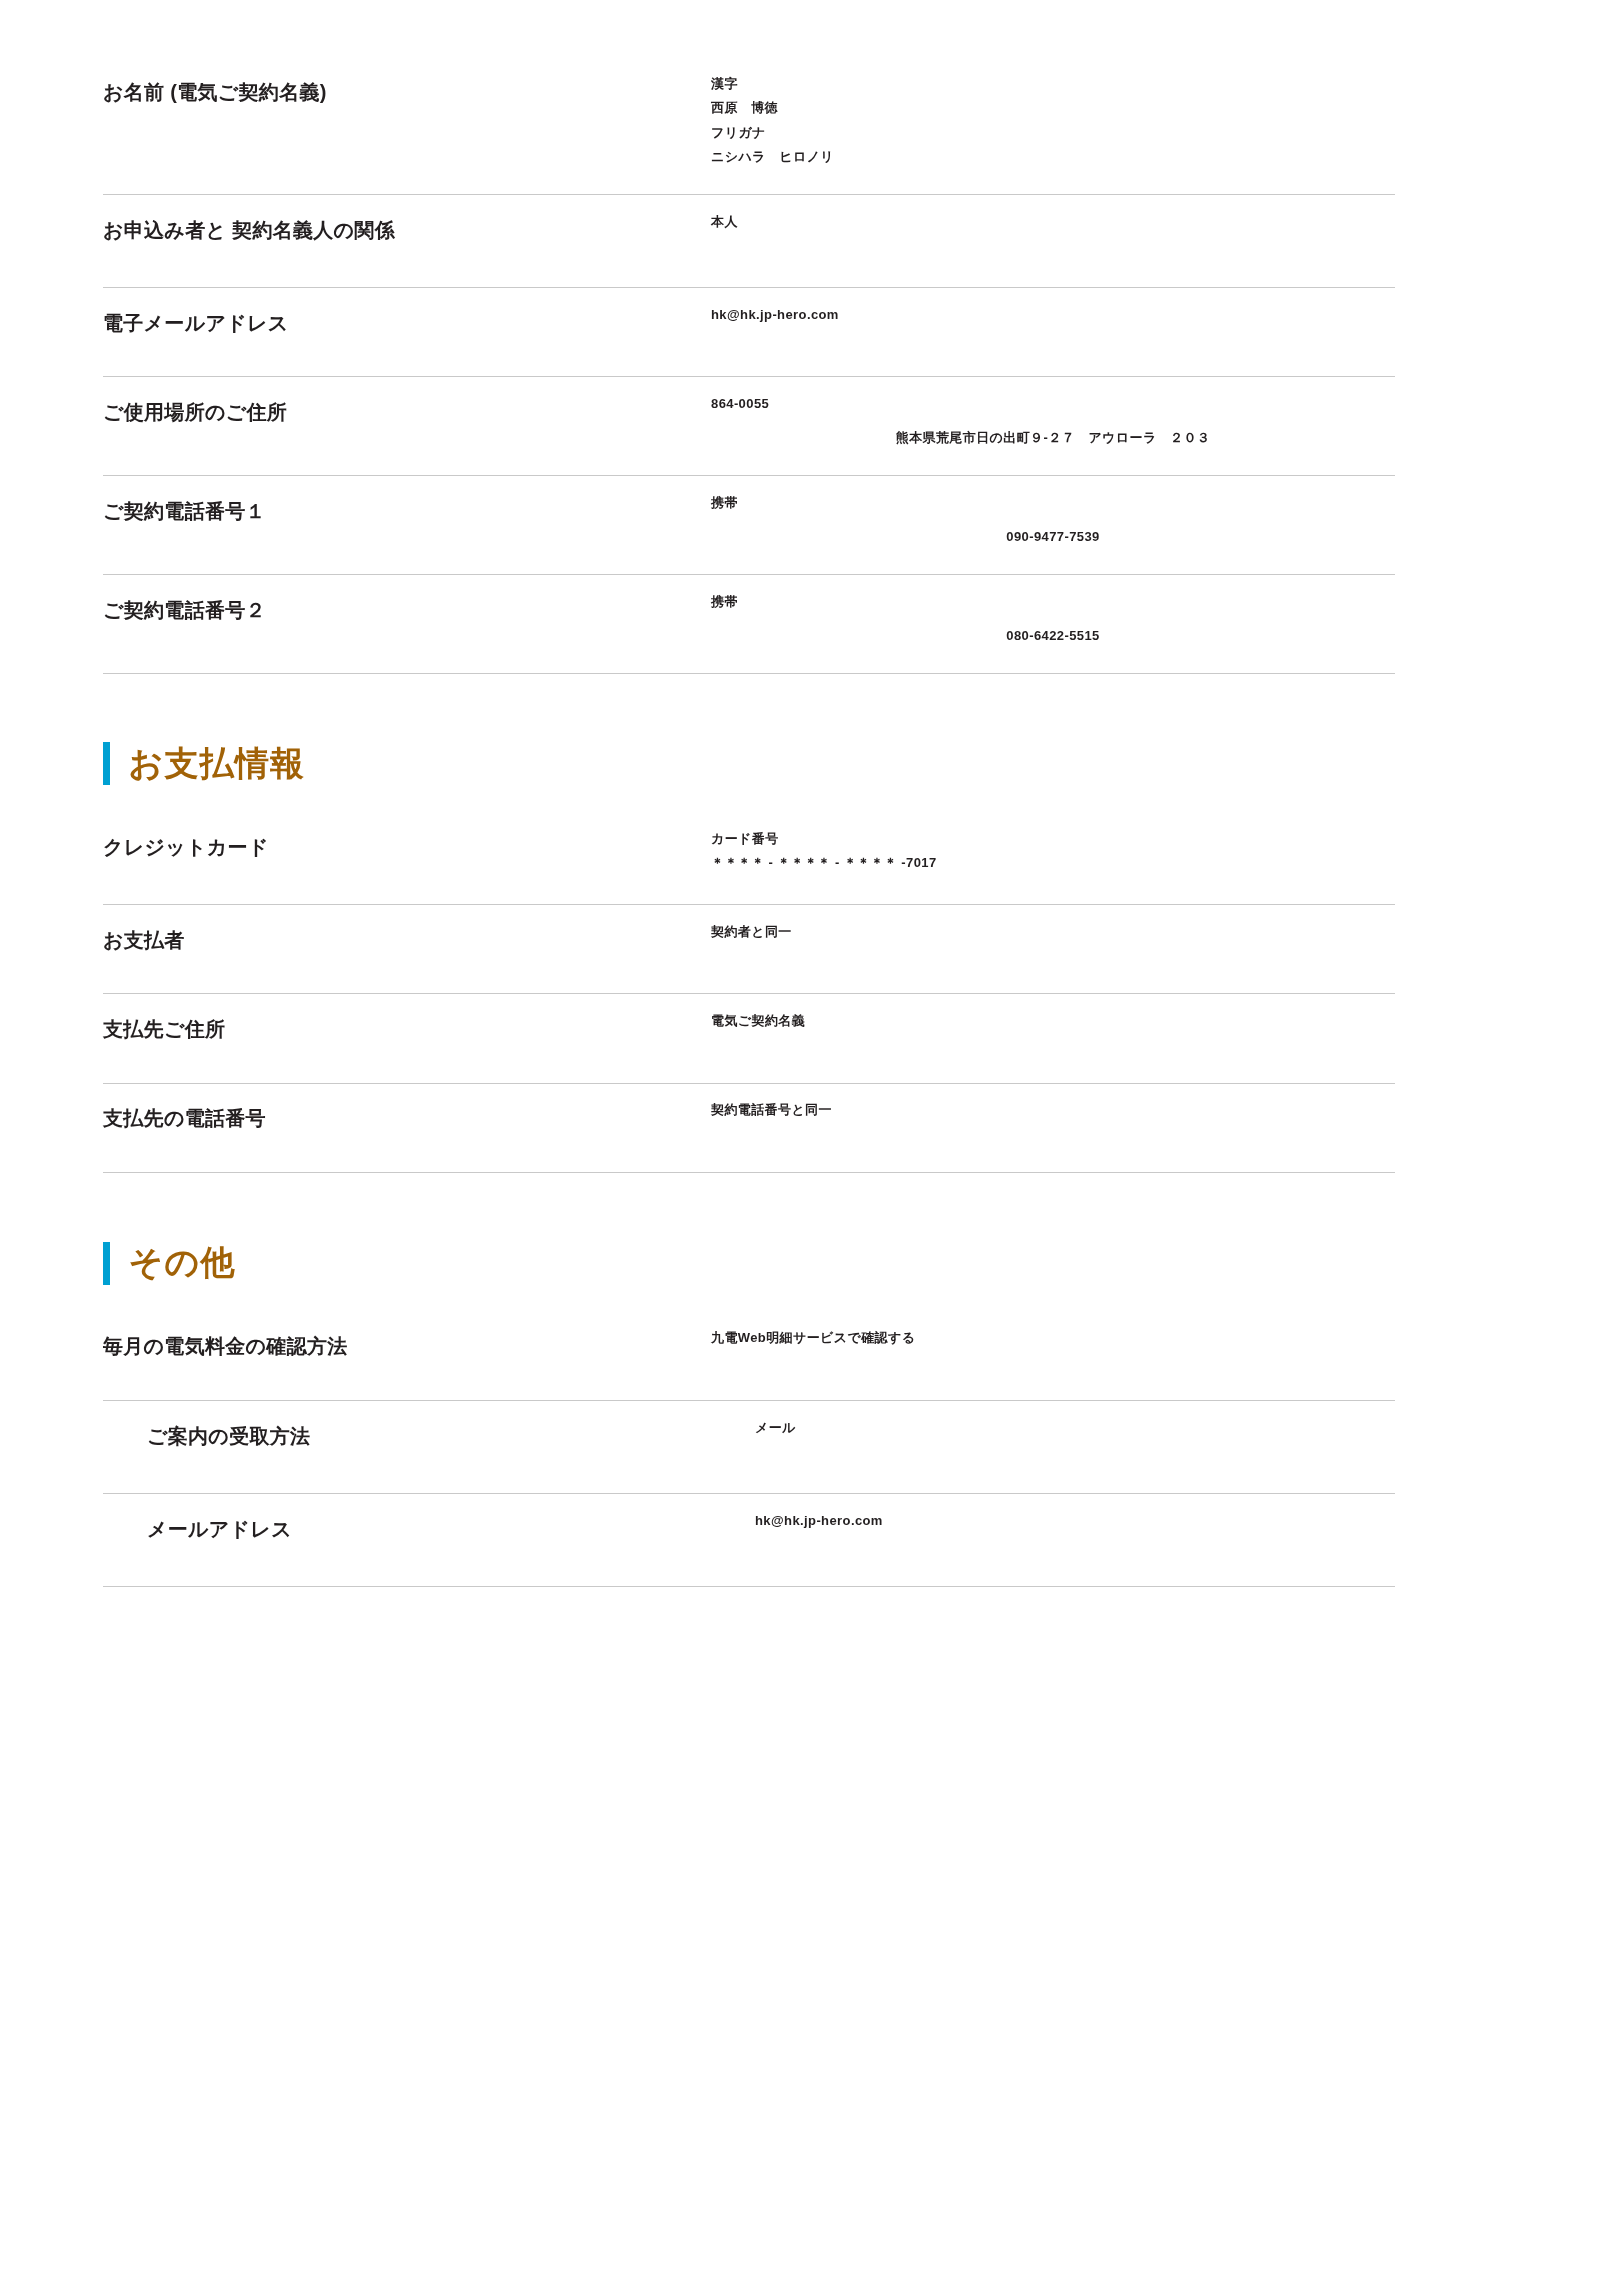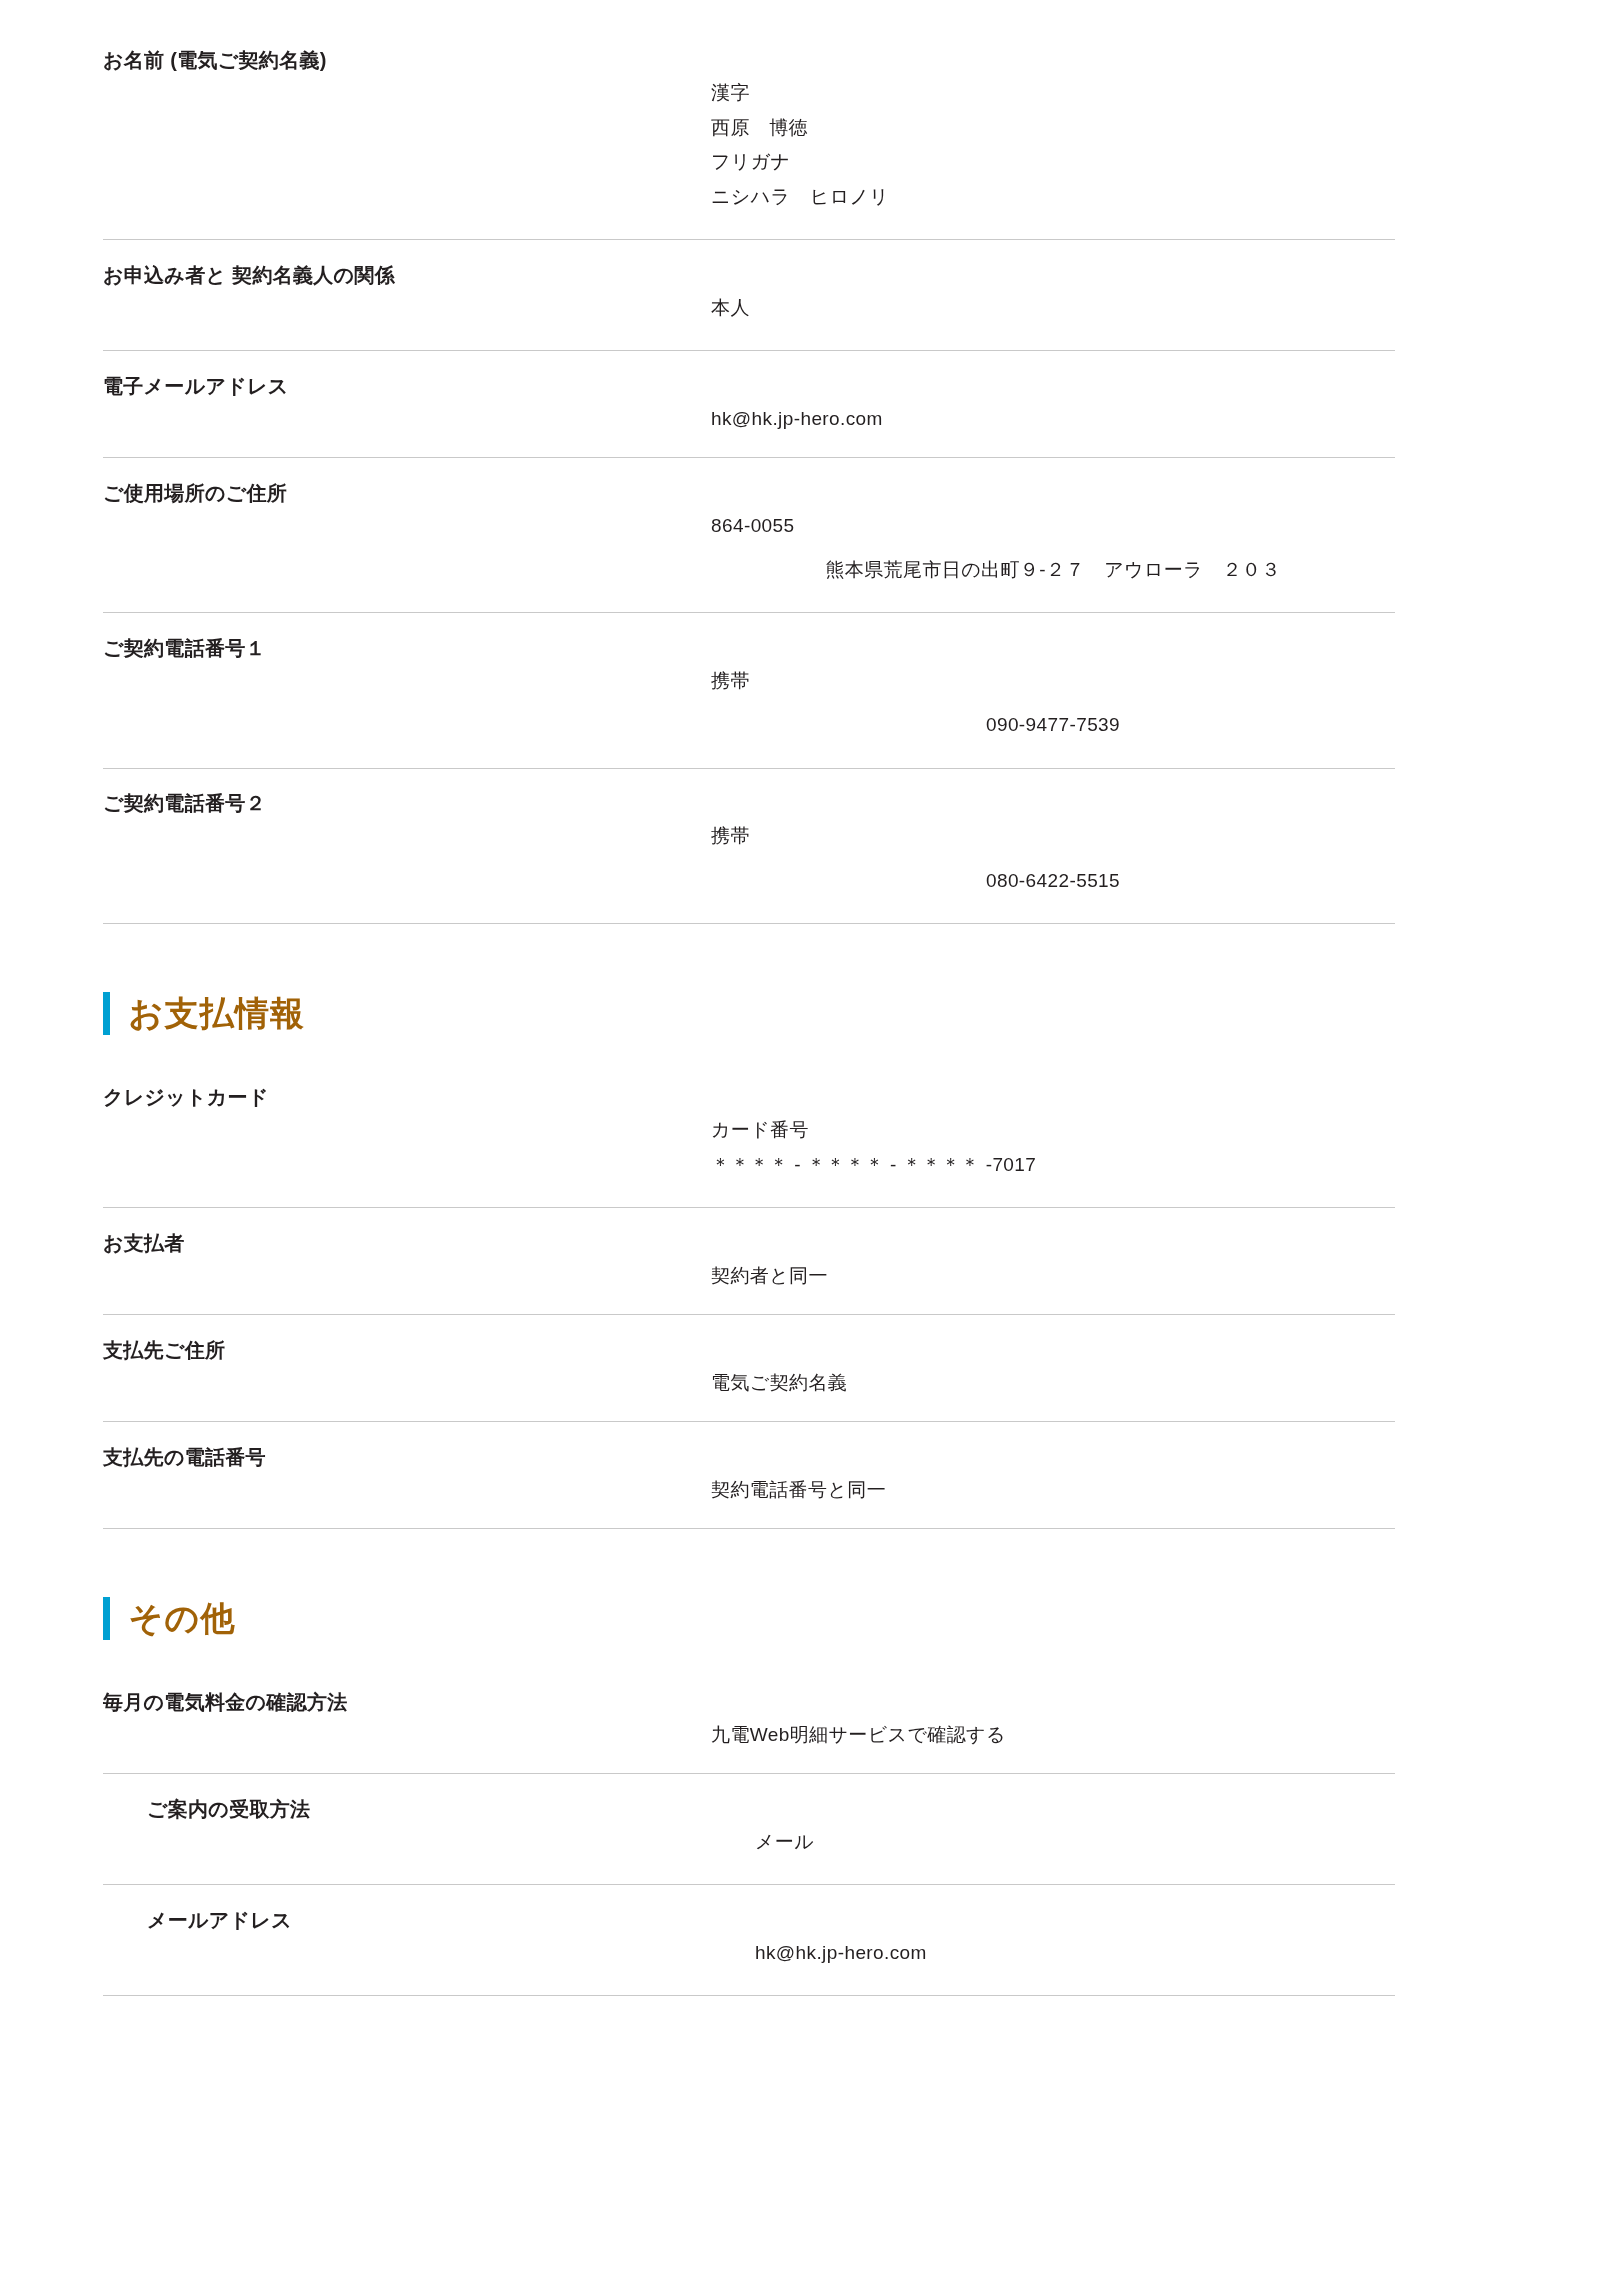--- a/index.html
+++ b/index.html
@@ -12,21 +12,21 @@
     height: 2293px;
     font-family: "Liberation Sans", "DejaVu Sans", sans-serif;
     color: #221f1f;
     -webkit-font-smoothing: antialiased;
   }
   .page {
     position: relative;
     width: 1498px;
     min-height: 2293px;
     box-sizing: border-box;
-    padding: 41px 103px 0 103px;
+    padding: 73px 103px 0 103px;
   }
 
   
   .row {
     display: flex;
     align-items: flex-start;
     border-bottom: 1px solid #c9c9c9;
     padding: 15.7px 0 21.6px 0;
     min-height: 51px;
   }
@@ -38,26 +38,25 @@
     line-height: 1.72;
     letter-spacing: 0.3px;
     color: #231f20;
     padding-top: 2px;
   }
   .row .label.indent {
     padding-left: 44px;
   }
   .row .value {
     flex: 1 1 auto;
-    font-size: 19px;
-    font-weight: normal;
+    font-size: 13px;
+    font-weight: bold;
     line-height: 1.72;
     letter-spacing: 0.4px;
     color: #231f20;
-    margin-top: 36px;
   }
   .value .line {
     display: block;
     white-space: pre;
   }
   .value .line + .line {
     margin-top: 2px;
   }
   .value .line.gap {
     margin-top: 11.8px;

